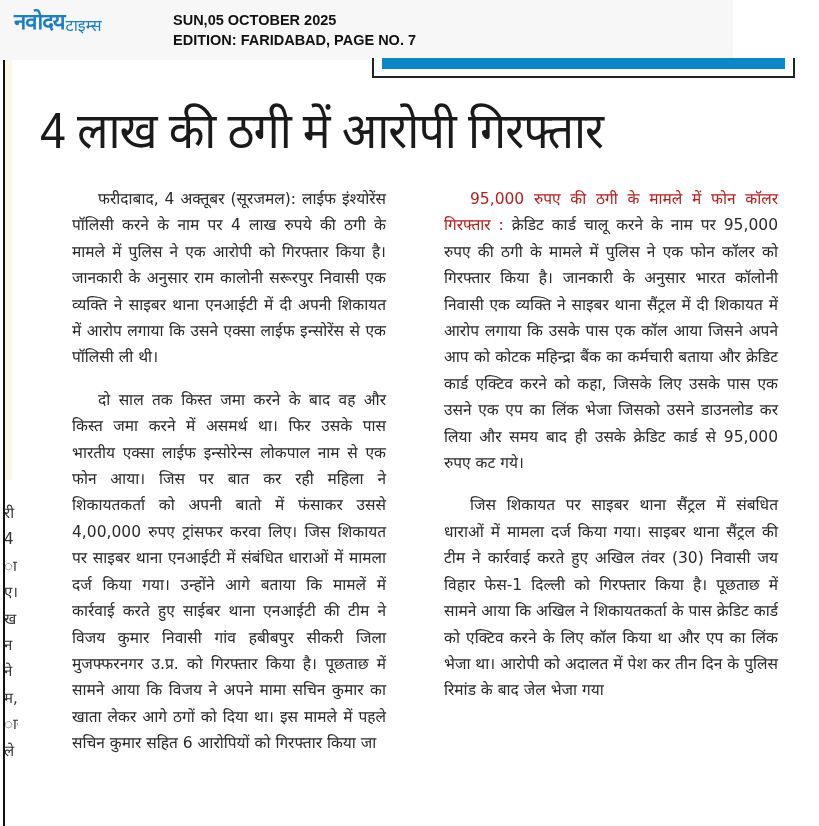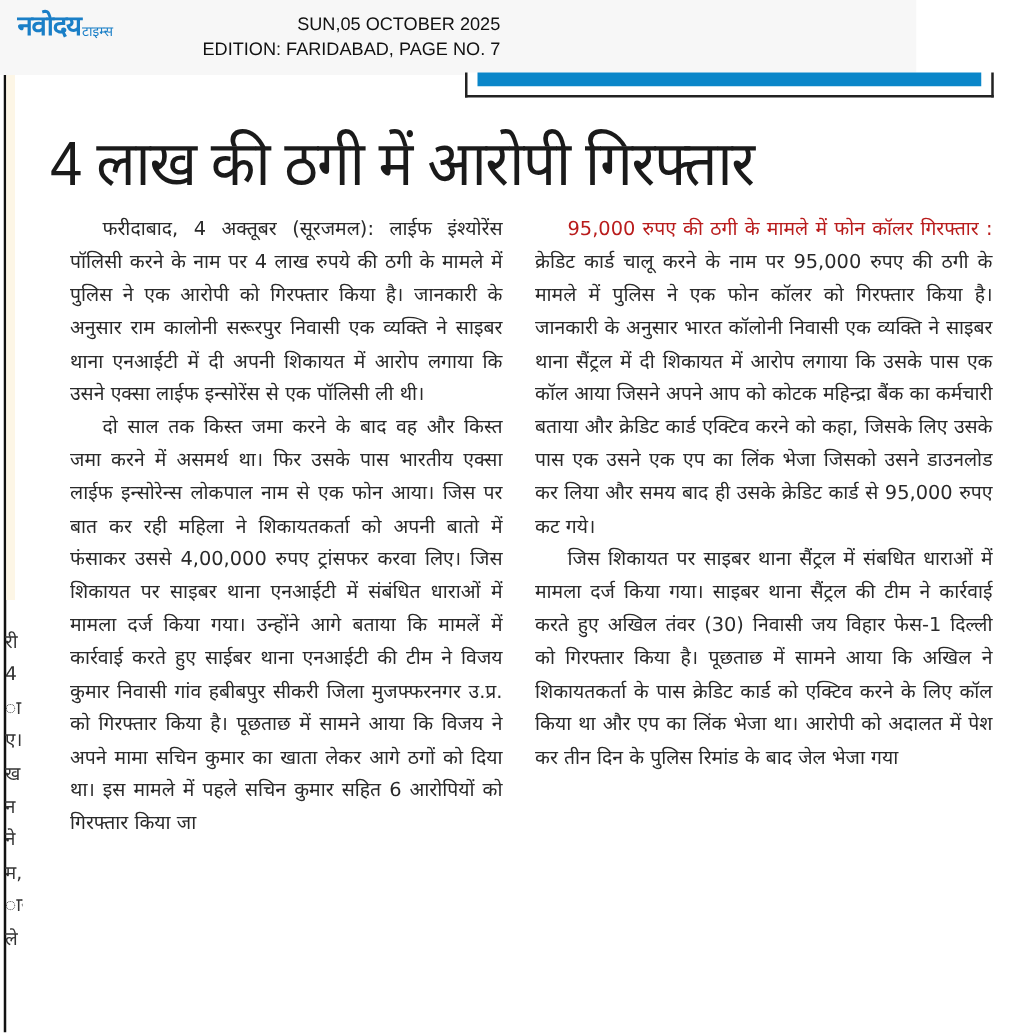--- a/index.html
+++ b/index.html
@@ -5,33 +5,32 @@
   html, body { margin: 0; padding: 0; }
   body {
     width: 819px; height: 826px; overflow: hidden; position: relative;
     background: #ffffff;
     font-family: "DejaVu Sans", sans-serif;
     color: #222;
   }
   .topbar {
     position: absolute; left: 0; top: 0; width: 733px; height: 60px;
     background: #f7f7f7;
-    text-align: right;
   }
   .logo {
     position: absolute; left: 14px; top: 10px; height: 24px;
     display: flex; align-items: flex-end;
     color: #1a7fc7;
   }
   .logo .big { font-size: 22px; font-weight: bold; line-height: 24px; letter-spacing: -1px; }
-  .logo .small { font-size: 11px; line-height: 16px; margin-left: 1px; }
+  .logo .small { font-size: 16px; line-height: 16px; margin-left: 1px; }
   .edition {
-    position: absolute; left: 162px; top: 10px;
+    position: absolute; left: 173px; top: 10px;
     font-family: "Liberation Sans", sans-serif;
-    font-size: 14.5px; font-weight: normal; color: #111; line-height: 20px;
+    font-size: 14.5px; font-weight: bold; color: #111; line-height: 20px;
   }
   .page {
     position: absolute; left: 0; top: 60px; width: 819px; height: 766px;
     background: #ffffff;
   }
   .left-rule { position: absolute; left: 3px; top: 0; width: 2px; height: 766px; background: #111; }
   .cream-strip { position: absolute; left: 5px; top: 0; width: 7px; height: 420px; background: #fdf6e6; }
   .ad-box {
     position: absolute; left: 372px; top: -2px; width: 419px; height: 18px;
     border: 2px solid #222; border-top: none; background: #fff;
@@ -46,21 +45,21 @@
     letter-spacing: -1px; white-space: nowrap;
     transform: scaleX(0.93); transform-origin: left top;
   }
   .col {
     position: absolute; top: 110px;
     font-size: 15.5px; line-height: 26.4px; color: #2a2a2a;
     text-align: justify;
   }
   .col-left { left: 56px; width: 346px; }
   .col-right { left: 428px; width: 366px; }
-  .col p { margin: 0; text-indent: 0; }
+  .col p { margin: 16px; text-indent: 0; }
   .col p.indent { text-indent: 26px; }
   .red { color: #b91c1c; }
   .stray {
     position: absolute; left: 4px; top: 440px; width: 14px;
     font-size: 15px; line-height: 26.4px; color: #333; overflow: hidden;
   }
   .stray div { white-space: nowrap; }
 </style>
 </head>
 <body>

